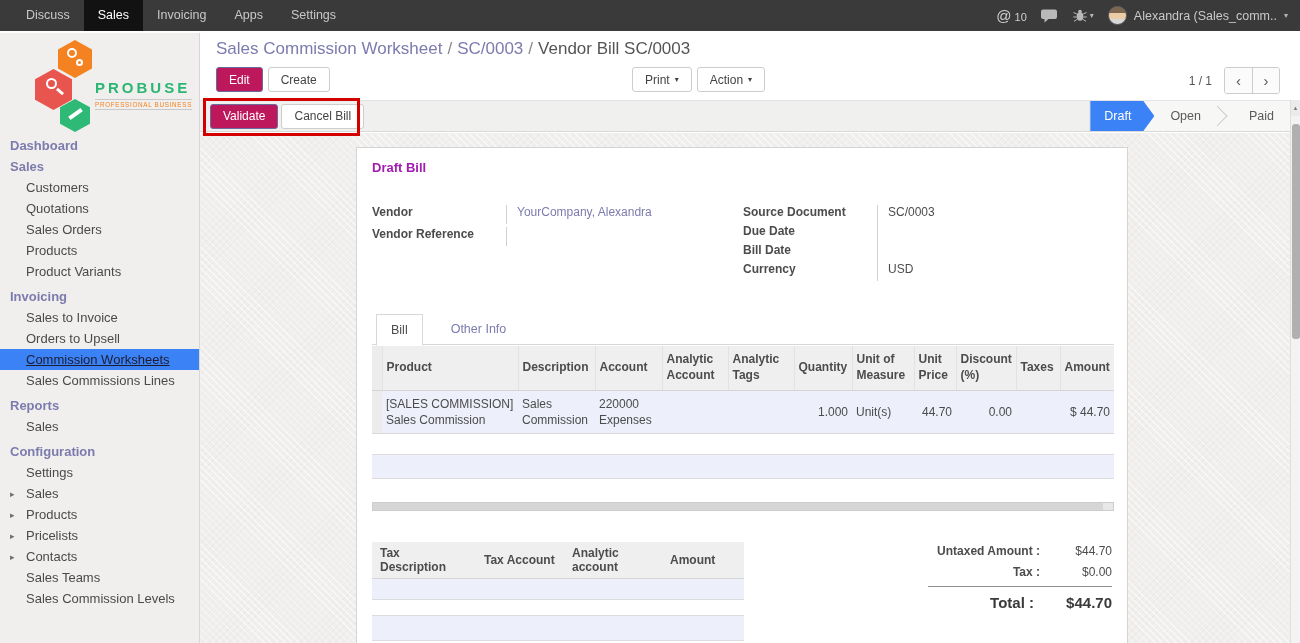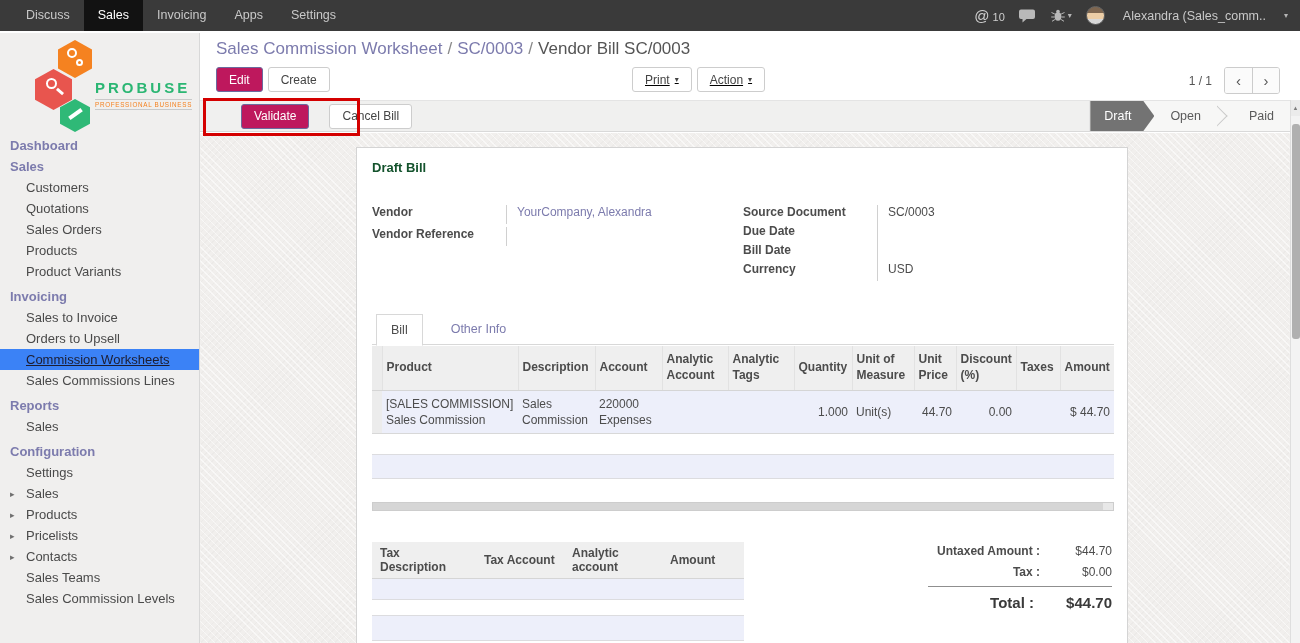--- a/index.html
+++ b/index.html
@@ -9,21 +9,21 @@
   .topbar { position:absolute; left:0; top:0; width:1300px; height:31px; background:#3a3a3a; display:flex; align-items:center; color:#c9c9c9; font-size:12.5px; z-index:30; }
   .tb-menu { display:flex; height:100%; margin-left:12px; }
   .tb-item { padding:0 14px; line-height:31px; cursor:pointer; }
   .tb-item.active { background:#121212; color:#fff; }
   .tb-right { margin-left:auto; display:flex; align-items:center; height:100%; padding-right:12px; gap:14px; }
   .tb-mention { display:flex; align-items:baseline; gap:3px; }
   .tb-at { font-size:15px; color:#cfcfcf; }
   .tb-count { font-size:11px; color:#cfcfcf; }
   .tb-icon { display:flex; align-items:center; gap:3px; }
   .tb-caret { font-size:8px; color:#b5b5b5; }
-  .tb-user { display:flex; align-items:center; gap:18px; }
+  .tb-user { display:flex; align-items:center; gap:7px; }
   .avatar { width:19px; height:19px; border-radius:50%; background:linear-gradient(180deg,#7e6650 0%,#7e6650 38%,#eccda6 38%,#eccda6 72%,#d8d8d8 72%); border:1px solid #666; }
 
   
   .sidebar { position:absolute; left:0; top:33px; width:200px; height:612px; background:#f0efee; border-right:1px solid #d8d8d8; font-size:13px; z-index:20; }
   .logo { position:relative; height:88px; margin-top:6px; }
   .hex { position:absolute; clip-path:polygon(50% 0%,100% 25%,100% 75%,50% 100%,0% 75%,0% 25%); }
   .hex-orange { left:58px; top:1px; width:34px; height:38px; background:#f58220; }
   .hex-red { left:35px; top:30px; width:37px; height:41px; background:#e8554e; }
   .hex-green { left:60px; top:60px; width:30px; height:33px; background:#2fb977; }
   .gear-dot { position:absolute; border:2px solid #fff; border-radius:50%; }
@@ -42,42 +42,42 @@
   
   .main { position:absolute; left:200px; top:31px; width:1100px; height:612px; }
   .control-panel { position:absolute; left:0; top:0; width:1100px; height:69px; background:#fff; }
   .breadcrumb { position:absolute; left:16px; top:8px; font-size:17px; }
   .crumb-link { color:#7c7bad; cursor:pointer; }
   .crumb-sep { color:#8a8a8a; margin:0 5px; }
   .crumb-current { color:#555; }
   .btn { display:inline-flex; align-items:center; justify-content:center; height:25px; padding:0 12px; font-size:12px; font-family:"Liberation Sans",sans-serif; border-radius:3px; border:1px solid #cdcdcd; background:#fff; color:#444; cursor:pointer; }
   .btn-primary { background:#be185d; border-color:#6b6a9d; color:#fff; }
   .cp-buttons { position:absolute; left:16px; top:36px; display:flex; gap:5px; }
-  .cp-dropdowns { position:absolute; left:432px; top:36px; display:flex; gap:5px;text-decoration:underline; }
+  .cp-dropdowns { position:absolute; left:432px; top:36px; display:flex; gap:5px; }
   .dd-caret { font-size:8px; margin-left:5px; color:inherit; }
   .pager { position:absolute; right:20px; top:36px; display:flex; align-items:center; gap:12px; font-size:12px; color:#555; }
   .pager-group { display:flex; border:1px solid #ccc; border-radius:3px; overflow:hidden; background:#fff; }
   .pager-btn { width:27px; height:25px; display:flex; align-items:center; justify-content:center; font-size:15px; color:#555; cursor:pointer; background:#fbfbfb; }
   .pager-btn + .pager-btn { border-left:1px solid #ccc; }
 
   
   .statusbar { position:absolute; left:0; top:69px; width:1090px; height:32px; background:#f0f0ef; border-top:1px solid #e4e4e4; border-bottom:1px solid #d9d9d9; display:flex; align-items:center; padding-left:10px; }
-  .sb-buttons { display:flex; gap:20px;margin-left:31px; }
+  .sb-buttons { display:flex; gap:3px; }
   .pipeline { margin-left:auto; display:flex; align-items:center; height:100%; background:#f7f7f6; border-left:1px solid #e5e5e5; }
   .ppl-state { padding:0 16px; line-height:30px; font-size:12.5px; color:#5a5a5a; cursor:pointer; }
-  .ppl-state.active { background:#737373; color:#fff; clip-path:polygon(0 0, calc(100% - 11px) 0, 100% 50%, calc(100% - 11px) 100%, 0 100%); padding:0 23px 0 14px; }
+  .ppl-state.active { background:#3b82f6; color:#fff; clip-path:polygon(0 0, calc(100% - 11px) 0, 100% 50%, calc(100% - 11px) 100%, 0 100%); padding:0 23px 0 14px; }
   .ppl-chev { width:16px; height:30px; position:relative; overflow:hidden; }
   .ppl-chev::before { content:""; position:absolute; width:21px; height:21px; border-top:1px solid #c9c9c9; border-right:1px solid #c9c9c9; transform:rotate(45deg); left:-16px; top:4px; }
 
   
   .content { position:absolute; left:0; top:102px; width:1090px; height:510px; background-color:#f1efed;
     background-image:repeating-linear-gradient(45deg, rgba(255,255,255,.55) 0 1px, transparent 1px 5px),
                      repeating-linear-gradient(-45deg, rgba(0,0,0,.02) 0 1px, transparent 1px 5px); }
   .sheet { position:absolute; left:156px; top:14px; width:772px; height:600px; background:#fff; border:1px solid #d4d4d4; font-size:12px; color:#4c4c4c; }
-  .sheet-title { position:absolute; left:15px; top:12px; font-size:13px; font-weight:bold; color:#14532d; }
+  .sheet-title { position:absolute; left:15px; top:12px; font-size:13px; font-weight:bold; color:#a21caf; }
 
   .fgroup { position:absolute; top:57px; }
   .fgroup-left { left:15px; width:350px; }
   .fgroup-right { left:386px; width:371px; }
   .frow { display:flex; min-height:19px; align-items:flex-start; }
   .flabel { font-weight:bold; color:#4c4c4c; }
   .fgroup-left .flabel { width:134px; }
   .fgroup-right .flabel { width:134px; }
   .fvalue { flex:1; border-left:1px solid #d0d0d0; padding-left:10px; min-height:19px; }
   .fvalue.link { color:#7c7bad; cursor:pointer; }

